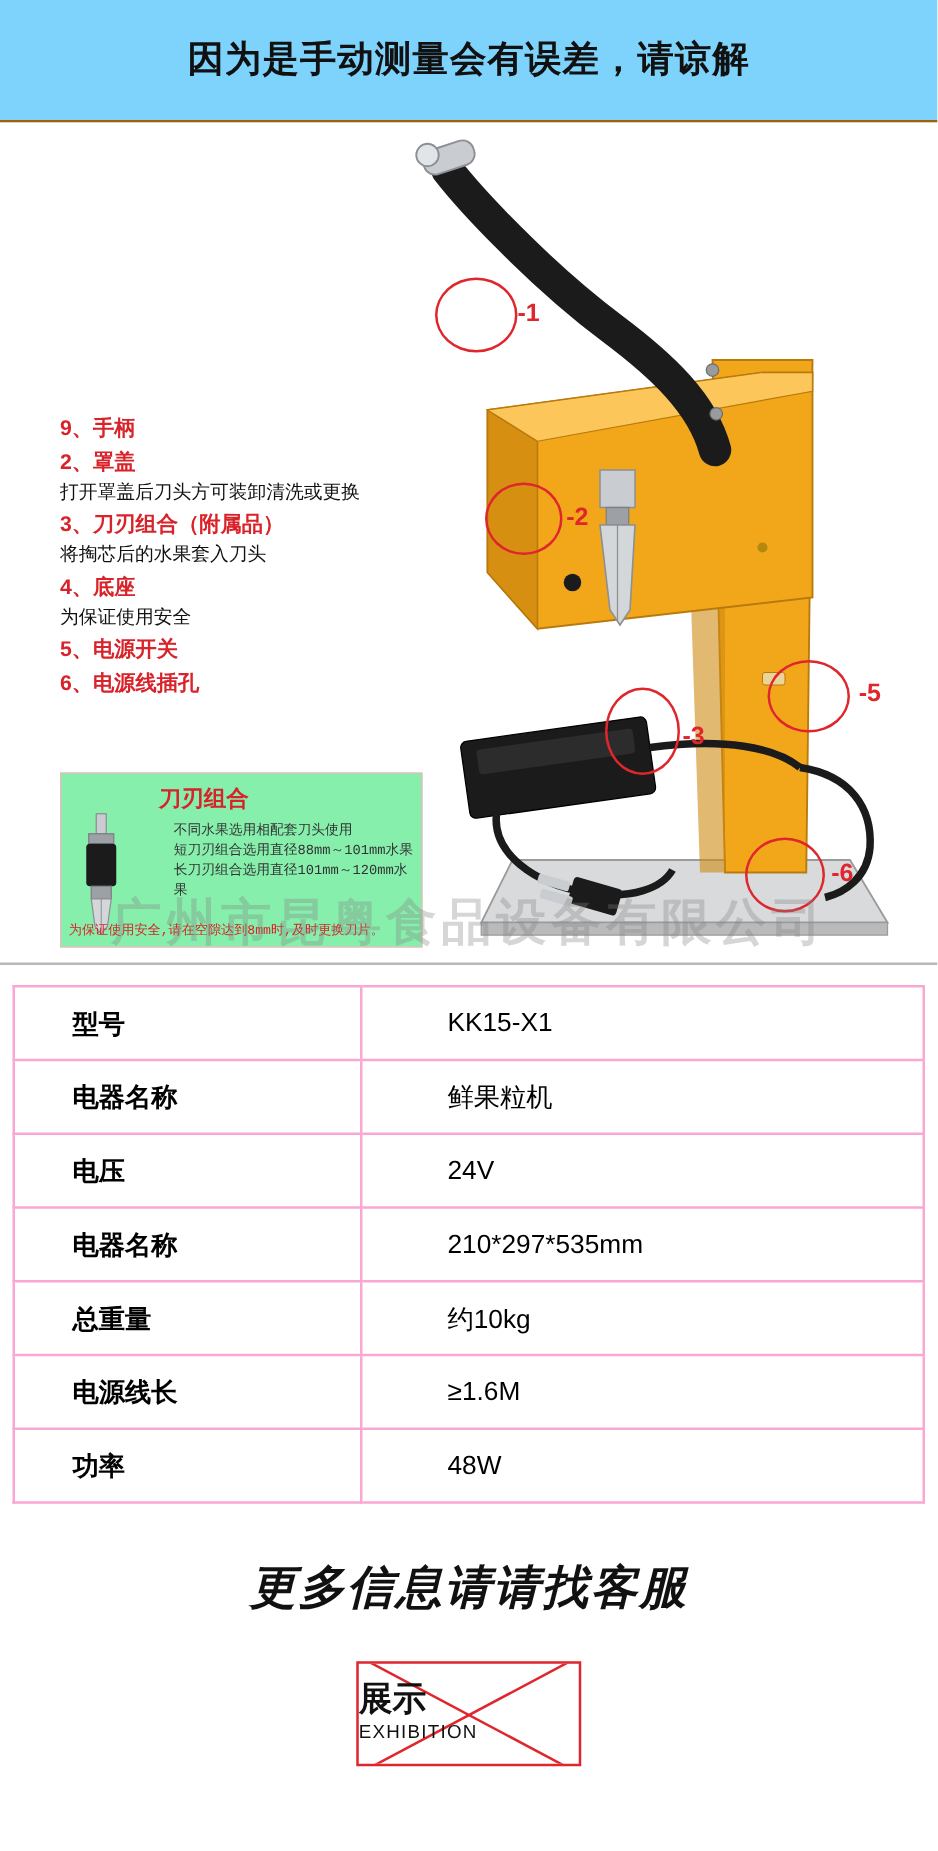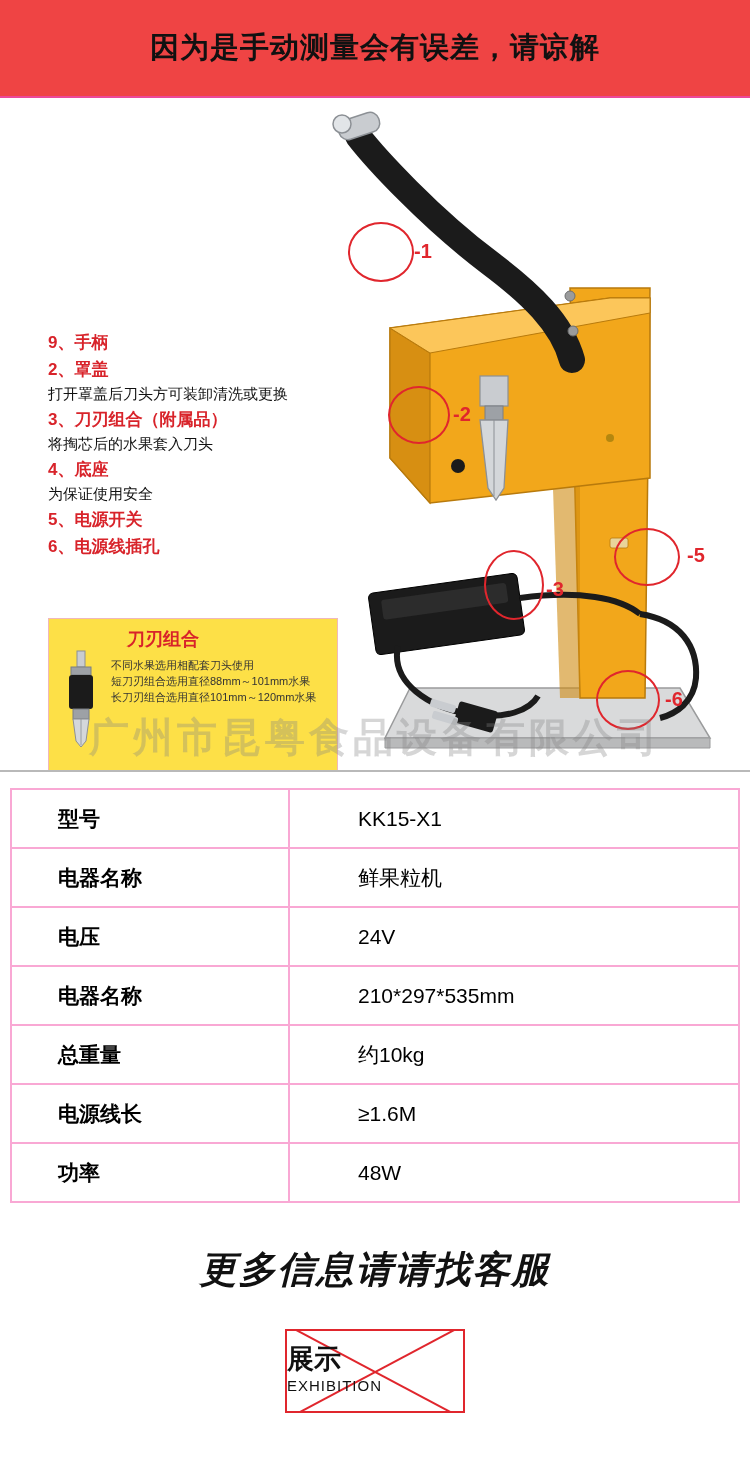--- a/index.html
+++ b/index.html
@@ -12,25 +12,25 @@
     background: #ffffff;
     font-family: "Liberation Sans", sans-serif;
     color: #000;
     overflow: hidden;
     position: relative;
   }
 
   
   .header-banner {
     height: 98px;
-    border-bottom: 2px solid #ec4899;
+    border-bottom: 2px solid #a16207;
     display: flex;
     align-items: center;
     justify-content: center;
-    background: #ef4444;
+    background: #7dd3fc;
     box-sizing: border-box;
   }
   .header-banner .title {
     font-size: 29px;
     font-weight: bold;
     letter-spacing: 1px;
     color: #111;
   }
 
   
@@ -61,43 +61,45 @@
     font-size: 15px;
     line-height: 23px;
   }
 
   
   .blade-box {
     position: absolute;
     left: 48px;
     top: 520px;
     width: 290px;
-    height: 172px;
+    height: 140px;
     border: 1px solid #f0b8bb;
-    background: #fde047;
+    background: #86efac;
     box-sizing: border-box;
+    font-family: Liberation Mono, monospace;
   }
   .blade-title {
     position: absolute;
     left: 78px;
     top: 8px;
     font-size: 18px;
     font-weight: bold;
     color: #d8232a;
   }
   .blade-lines {
     position: absolute;
     left: 62px;
     top: 38px;
     width: 220px;
   }
   .blade-lines div {
     font-size: 11px;
     color: #333;
     line-height: 16px;
+    margin-left: 28px;
   }
   .blade-note {
     position: absolute;
     left: 6px;
     bottom: 6px;
     font-size: 10.5px;
     color: #d8232a;
   }
   
   .blade-draw {

